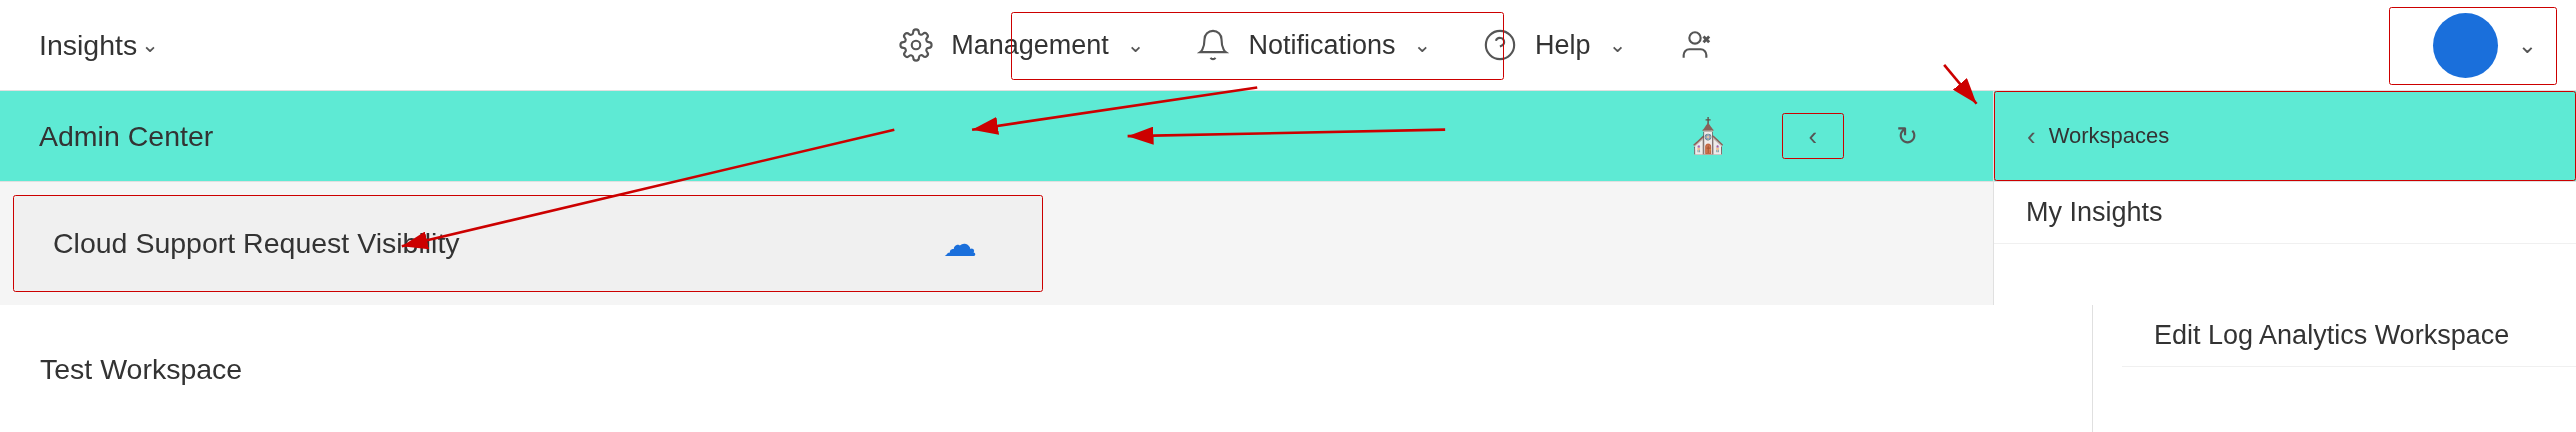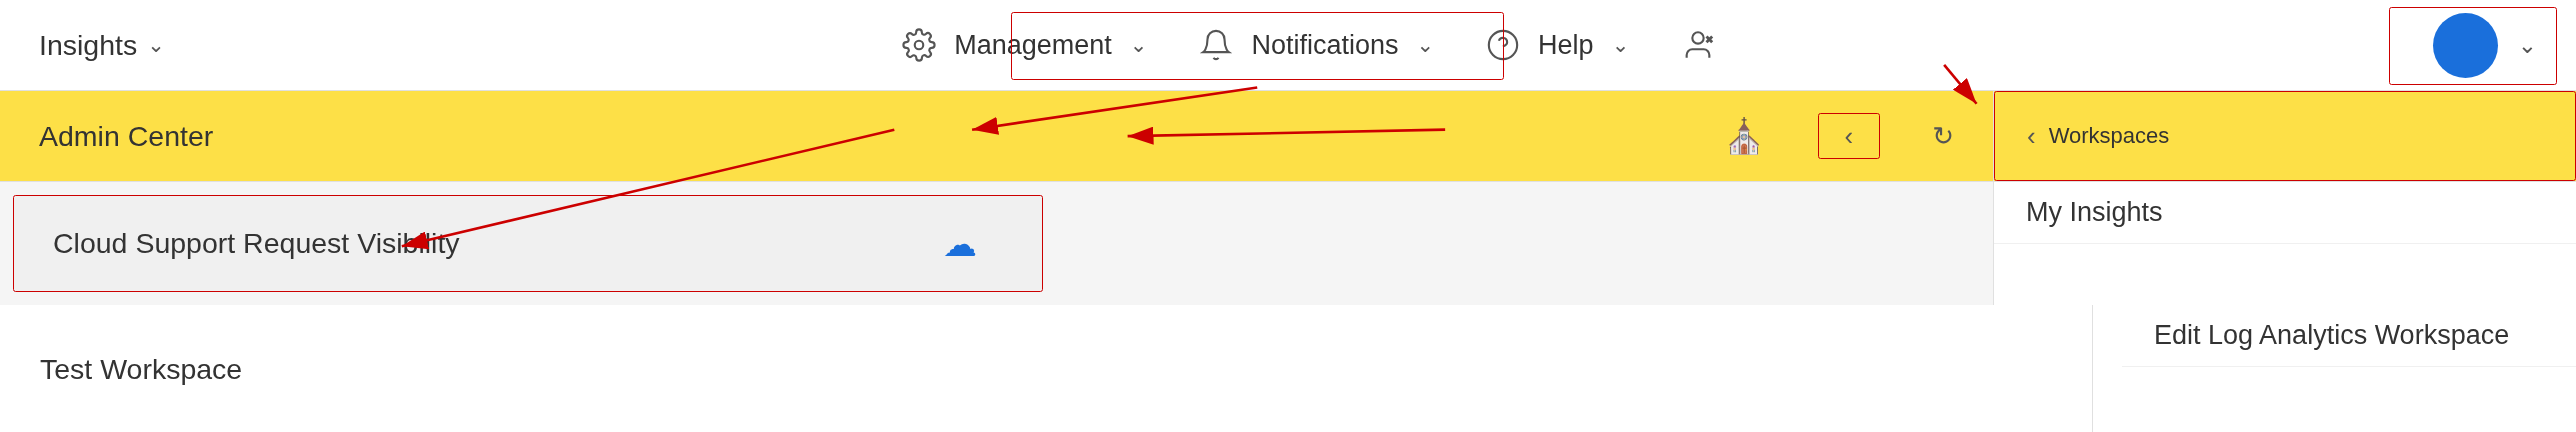--- a/index.html
+++ b/index.html
@@ -25,21 +25,21 @@
 
     .nav-left {
       display: flex;
       align-items: center;
       gap: 0;
     }
 
     .nav-insights {
       display: flex;
       align-items: center;
-      gap: 10px;
+      gap: 4px;
       font-size: 28.5px;
       color: #333;
       cursor: pointer;
       padding: 0 19.4px 0 0;
     }
 
     .nav-chevron {
       font-size: 21px;
       color: #555;
     }
@@ -98,23 +98,24 @@
       border: 1.9px solid #cc0000;
       border-radius: 2.6px;
       pointer-events: none;
     }
 
     
     .second-row {
       display: flex;
       align-items: stretch;
       height: 91px;
-      background: #fde047;
+      background: #5eead4;
       border-bottom: 0.6px solid #e0e0e0;
       position: relative;
+      gap: 36px;
     }
 
     .breadcrumb-left {
       display: flex;
       align-items: center;
       padding: 0 39px;
       flex: 1;
       gap: 26px;
     }
 

